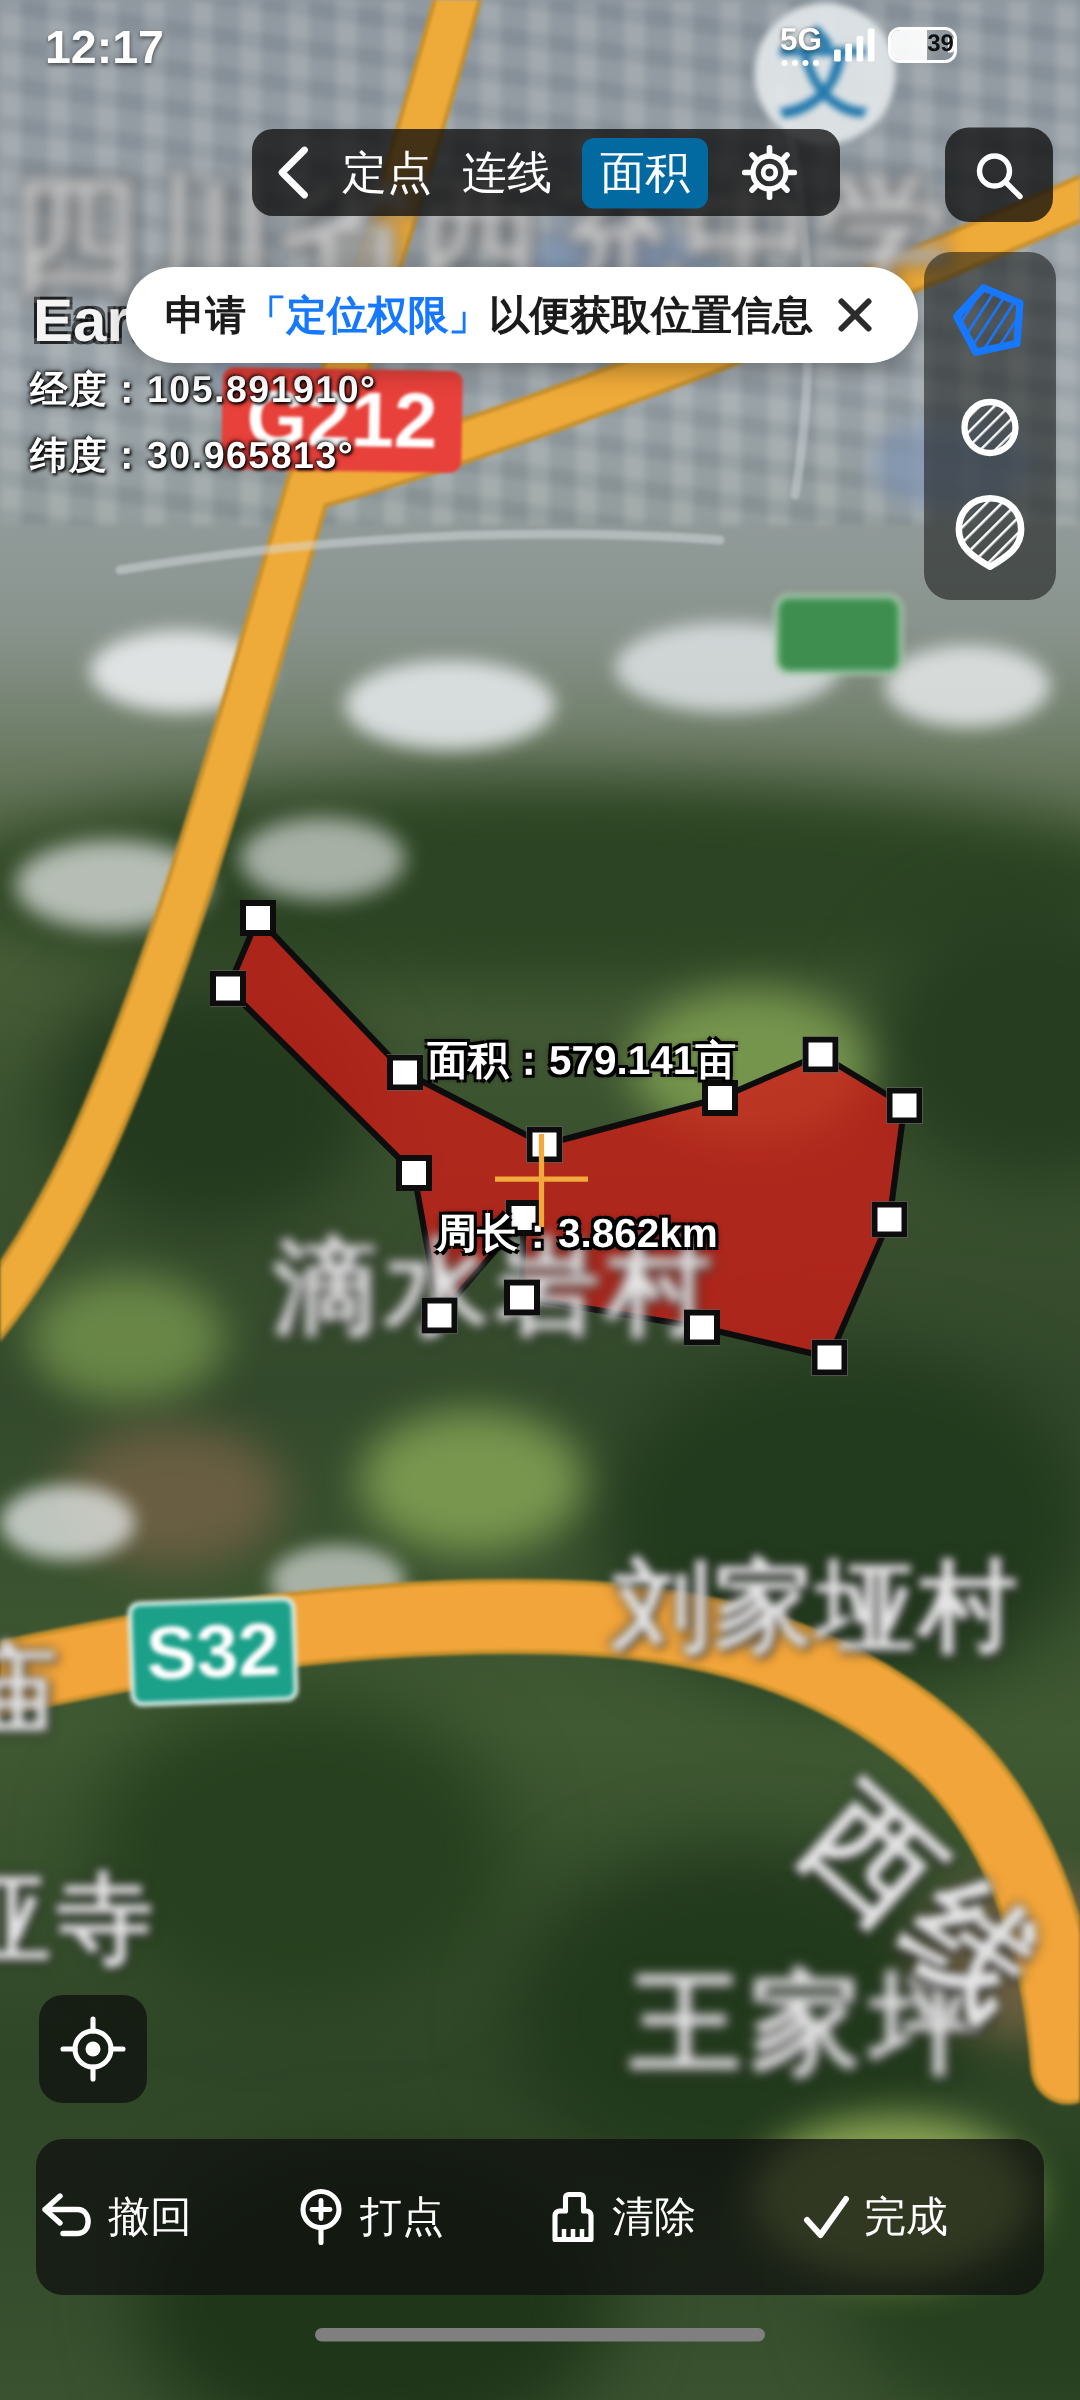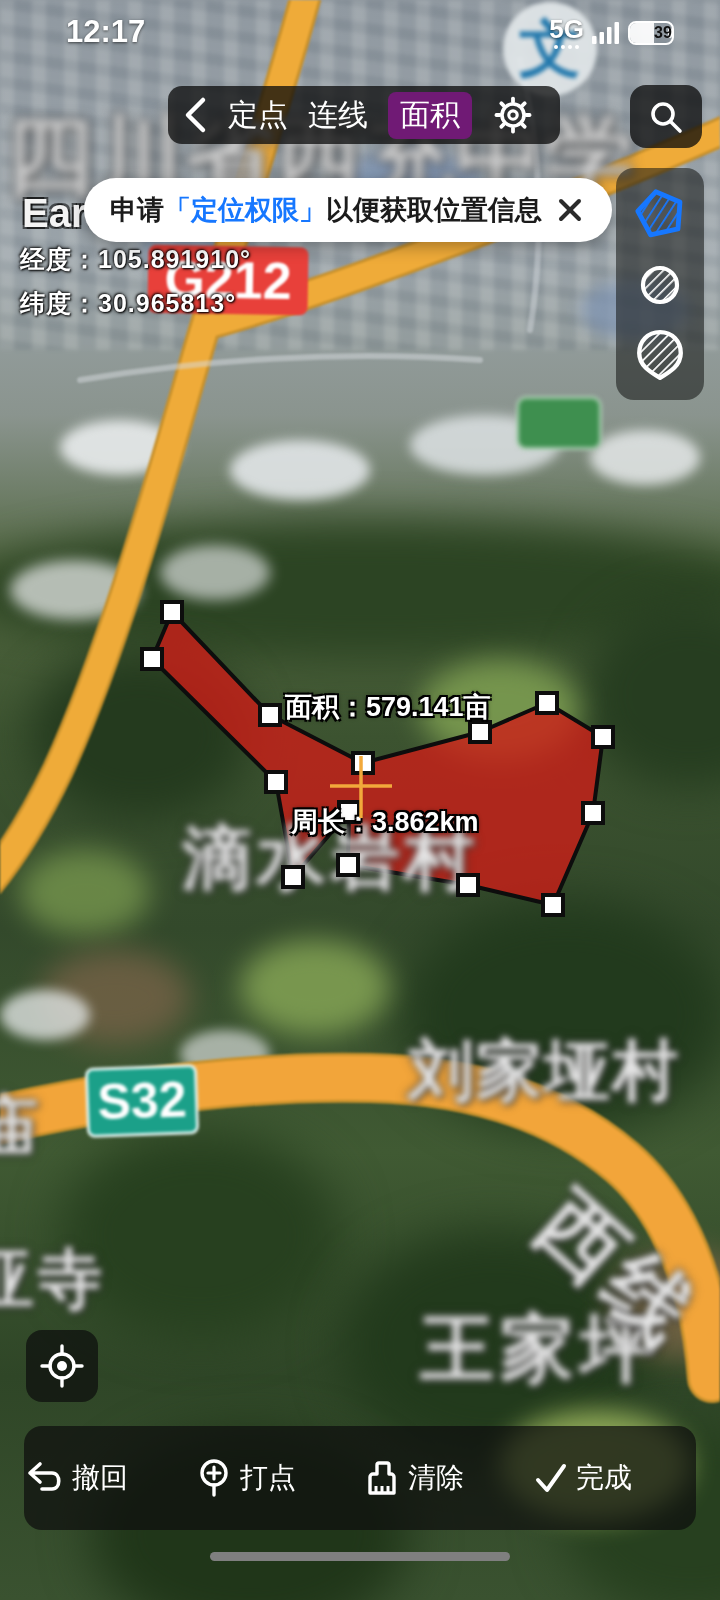--- a/index.html
+++ b/index.html
@@ -22,36 +22,36 @@
     text-shadow:2px 2px 3px rgba(45,45,45,.95), -1px -1px 2px rgba(45,45,45,.8), 0 0 8px rgba(40,40,40,.8); }
   .badge { position:absolute; display:flex; align-items:center; justify-content:center;
     color:#fff; font-weight:700; white-space:nowrap; }
 
   
   .measure { position:absolute; color:#fff; font-size:27px; font-weight:600; white-space:nowrap; z-index:15;
     text-shadow:-2px -2px 0 #000, 2px -2px 0 #000, -2px 2px 0 #000, 2px 2px 0 #000, 0 0 5px #000; }
   .vertex { position:absolute; width:24px; height:24px; background:#fff; border:4px solid #0d0d0d; z-index:14; }
 
   
-  .statusbar { position:absolute; left:0; top:0; width:652px; height:60px; z-index:30; color:#fff;margin-left:36px; }
+  .statusbar { position:absolute; left:0; top:0; width:652px; height:60px; z-index:30; color:#fff; }
   .sb-time { position:absolute; left:30px; top:14px; font-size:31px; font-weight:600; text-shadow:0 1px 3px rgba(0,0,0,.6); }
   .sb-right { position:absolute; right:16px; top:16px; display:flex; align-items:center; gap:8px; }
-  .sb-5g { font-size:26px; font-weight:700; line-height:1; text-align:right; text-shadow:0 1px 3px rgba(0,0,0,.6); }
+  .sb-5g { font-size:21px; font-weight:700; line-height:1; text-align:right; text-shadow:0 1px 3px rgba(0,0,0,.6); }
   .sb-dots { display:flex; gap:3px; justify-content:center; margin-top:3px; }
   .sb-dots i { width:4px; height:4px; border-radius:50%; background:#fff; }
   .battery { position:relative; width:46px; height:24px; border:2.5px solid #fff; border-radius:8px;
     display:flex; align-items:center; justify-content:center; overflow:hidden;padding-left:24px; }
   .battery .fill { position:absolute; left:0; top:0; bottom:0; width:58%; background:rgba(255,255,255,.92); }
   .battery .pct { position:relative; font-size:16px; font-weight:700; color:#101010; z-index:1; }
   .battery-nub { width:4px; height:10px; background:#fff; border-radius:0 2px 2px 0; margin-left:-6px; }
 
   .navbar { position:absolute; left:168px; top:86px; width:392px; height:58px; border-radius:14px;
     background:rgba(10,10,10,.75); display:flex; align-items:center; padding:0 14px; gap:20px; z-index:21; }
   .navbar .tab { color:#fff; font-size:30px; font-weight:500; }
-  .navbar .tab.active { background:#701a75; border-radius:8px; padding:3px 12px; }
+  .navbar .tab.active { background:#0369a1; border-radius:8px; padding:3px 12px; }
   .searchbtn { position:absolute; left:630px; top:85px; width:72px; height:63px; border-radius:16px;
     background:rgba(10,10,10,.75); display:flex; align-items:center; justify-content:center; z-index:21; }
 
   .banner { position:absolute; left:84px; top:178px; width:528px; height:64px; border-radius:32px; background:#fff;
     box-shadow:0 5px 16px rgba(0,0,0,.3); display:flex; align-items:center; padding:0 20px 0 26px; z-index:22; }
   .banner .txt { font-size:27px; font-weight:600; color:#1b1b1b; white-space:nowrap; }
   .banner .hl { color:#1677ff; }
   .banner .close { margin-left:auto; display:flex; align-items:center; justify-content:center; width:44px; height:44px; }
 
   .watermark { position:absolute; left:22px; top:186px; font-size:40px; font-weight:700; color:#f4f4f4; z-index:21;

